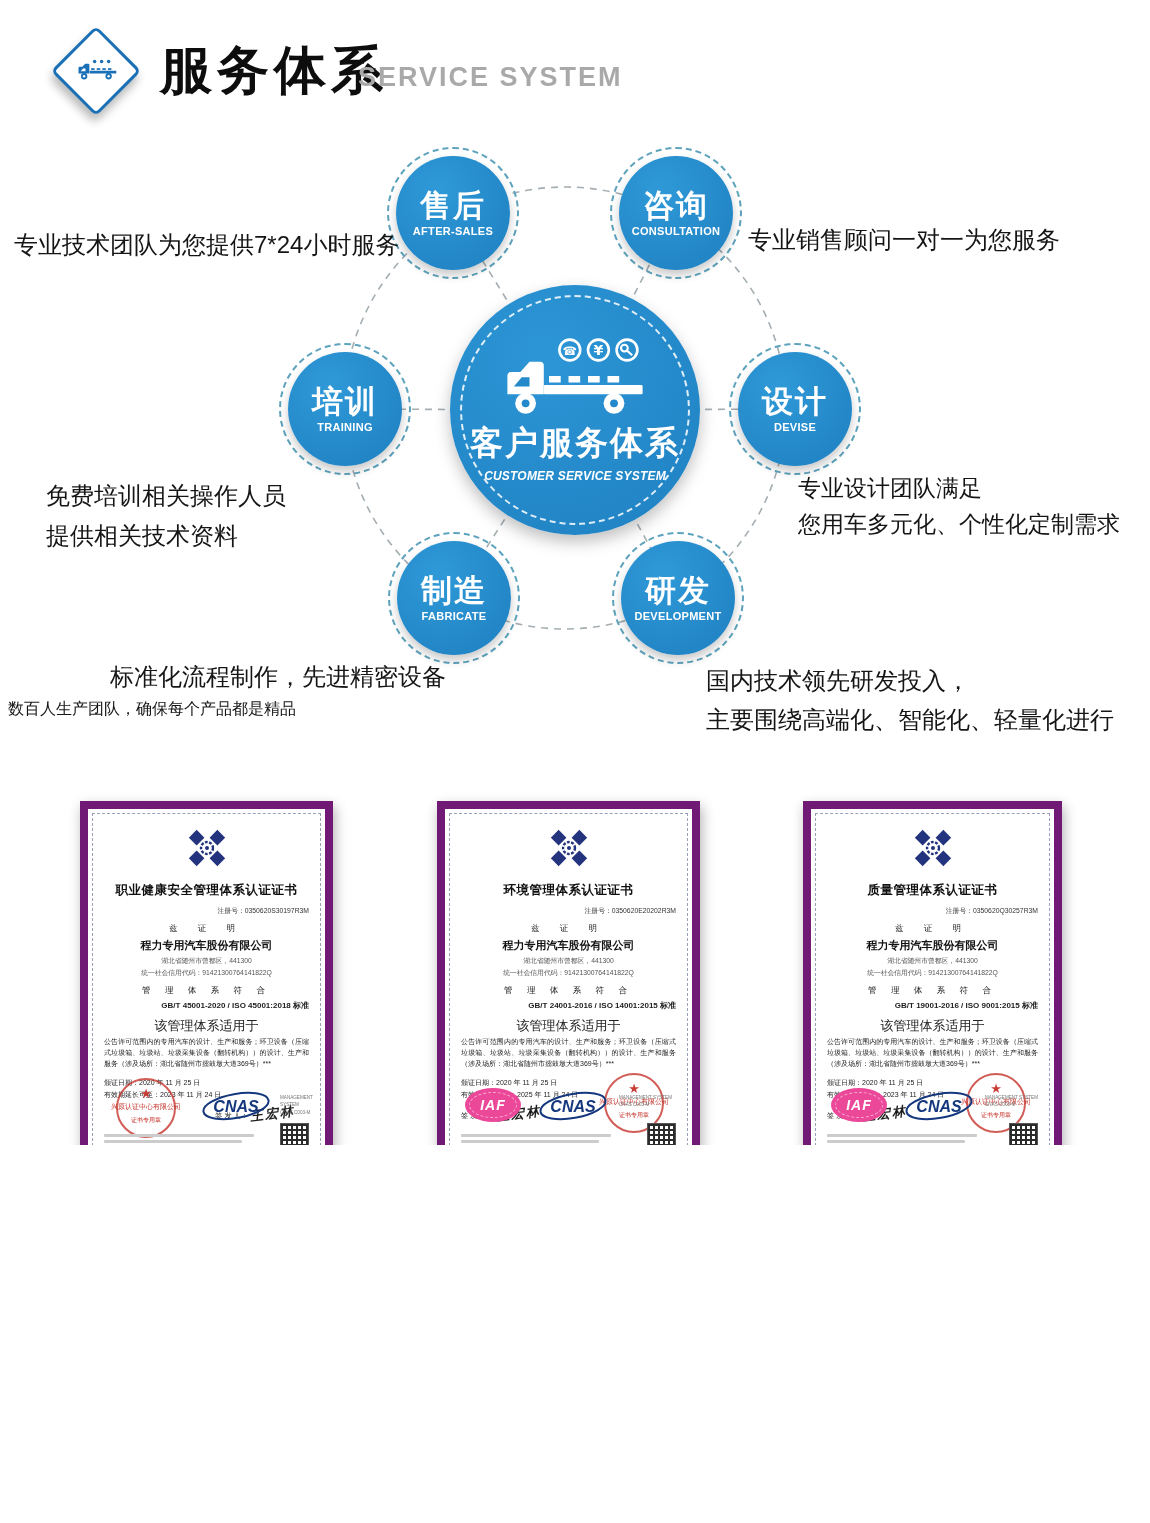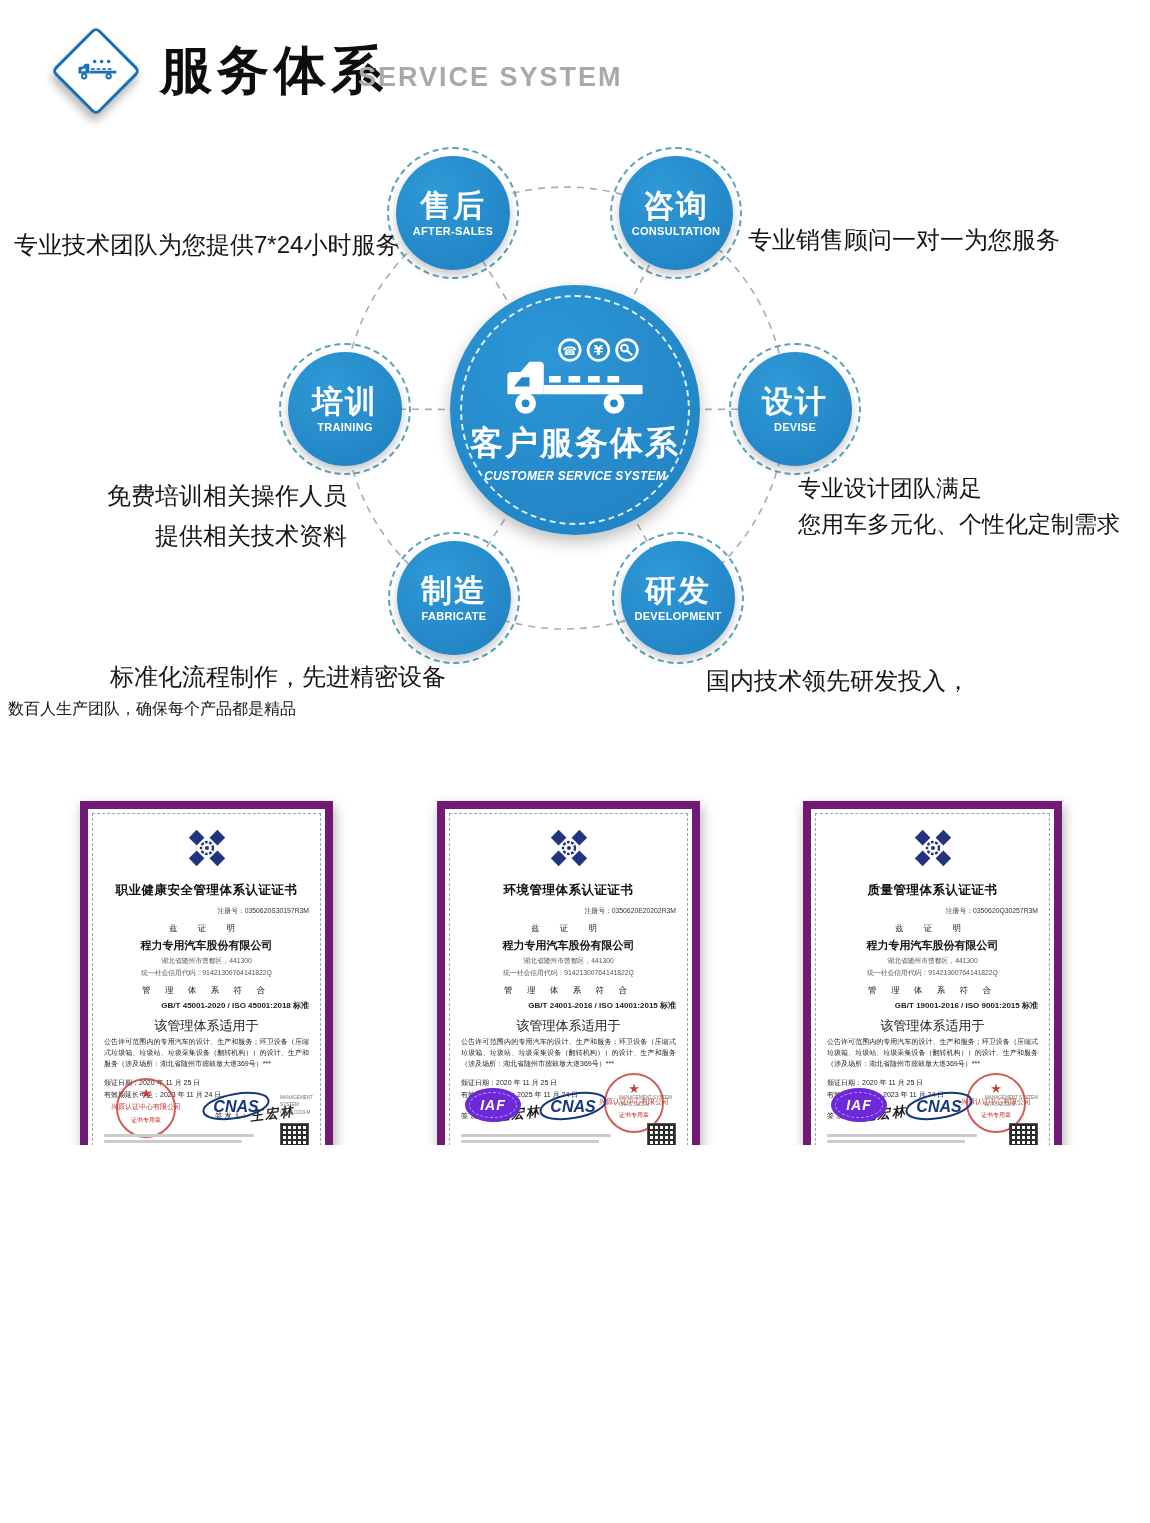--- a/index.html
+++ b/index.html
@@ -28,21 +28,21 @@
        box-shadow:0 7px 16px rgba(0,0,0,.25);display:flex;flex-direction:column;align-items:center;justify-content:center;}
   .center-circle::after{content:"";position:absolute;left:10px;top:10px;right:10px;bottom:10px;
        border:2px dashed rgba(255,255,255,.85);border-radius:50%;}
   .center-zh{font-size:33px;font-weight:700;letter-spacing:2px;margin-top:2px;}
   .center-en{font-size:12px;font-weight:700;margin-top:3px;letter-spacing:.2px;font-style:italic;}
   .center-circle,.sat{color:#fff;}
 
   .note{position:absolute;z-index:5;color:#151515;}
   .n-after{left:14px;top:229px;font-size:24px;}
   .n-consult{left:748px;top:224px;font-size:24px;}
-  .n-training{left:55px;top:476px;width:292px;text-align:right;font-size:24px;line-height:40px;}
+  .n-training{left:46px;top:476px;width:292px;font-size:24px;line-height:40px;}
   .n-devise{left:798px;top:470px;font-size:23px;line-height:36px;}
   .n-fab1{left:110px;top:661px;font-size:24px;}
   .n-fab2{left:8px;top:699px;font-size:16px;}
   .n-dev{left:706px;top:661px;font-size:24px;line-height:39px;}
 
   
   .cert{position:absolute;top:801px;height:372px;background:#ffffff;border:8px solid #701a75;
         box-sizing:border-box;box-shadow:2px 5px 12px rgba(0,0,0,.3);z-index:5;}
   .c1{left:80px;width:253px;}
   .c2{left:437px;width:263px;}
@@ -65,21 +65,21 @@
   .cert-issuer{font-size:7.2px;margin-top:3px;color:#222;}
   .sig{display:inline-block;font-family:"DejaVu Serif",serif;font-style:italic;font-weight:700;
        font-size:13px;letter-spacing:2px;transform:rotate(-7deg);color:#1c1c1c;}
   .stamp-wrap{position:absolute;width:92px;}
   .stamp-circle{position:absolute;left:16px;top:0;width:56px;height:56px;border:2px solid rgba(197,52,44,.8);
        border-radius:50%;}
   .stamp-star{position:absolute;left:0;top:8px;width:92px;text-align:center;font-size:13px;color:rgba(197,52,44,.95);}
   .stamp-org{position:absolute;left:-6px;top:24px;width:104px;font-size:7px;color:#c5342c;text-align:center;}
   .stamp-sub{position:absolute;left:0;top:38px;width:92px;font-size:6px;color:#c5342c;text-align:center;}
   .cert-footer{position:absolute;left:11px;right:11px;bottom:32px;height:42px;}
-  .iaf{position:absolute;top:2px;width:56px;height:34px;border-radius:50%;background:#6d28d9;
+  .iaf{position:absolute;top:2px;width:56px;height:34px;border-radius:50%;background:#ec4899;
        display:flex;align-items:center;justify-content:center;color:#fff;font-weight:800;
        font-style:italic;font-size:14px;letter-spacing:1px;box-sizing:border-box;}
   .iaf::after{content:"";position:absolute;left:4px;top:4px;right:4px;bottom:4px;border:1px dashed rgba(255,255,255,.55);border-radius:50%;}
   .cnas{position:absolute;top:2px;width:72px;height:36px;}
   .cnas svg{display:block;}
   .logo-note{position:absolute;top:8px;font-size:4.6px;color:#777;text-align:left;line-height:1.6;}
   .fineprint{position:absolute;left:11px;bottom:8px;width:150px;}
   .fineprint div{height:3px;background:#cccccc;margin-bottom:3px;border-radius:1px;}
   .fp2{width:92%;}.fp3{width:60%;}
   .qr{position:absolute;right:11px;bottom:8px;width:27px;height:27px;background-color:#fff;
@@ -210,20 +210,21 @@
     <div>提供相关技术资料</div>
   </div>
   <div class="note n-devise">
     <div>专业设计团队满足</div>
     <div>您用车多元化、个性化定制需求</div>
   </div>
   <div class="note n-fab1">标准化流程制作，先进精密设备</div>
   <div class="note n-fab2">数百人生产团队，确保每个产品都是精品</div>
   <div class="note n-dev">
     <div>国内技术领先研发投入，</div>
+    <div>主要围绕高端化、智能化、轻量化进行</div>
   </div>
 
   <div class="cert c1">
     <div class="cert-inner">
       <div class="cert-emblem">
         <svg width="44" height="44" viewBox="0 0 48 48">
           <g fill="#24337e" transform="rotate(45 24 24)">
             <rect x="18" y="2" width="12" height="12"></rect>
               <rect x="34" y="18" width="12" height="12"></rect>
             <rect x="18" y="34" width="12" height="12"></rect>

